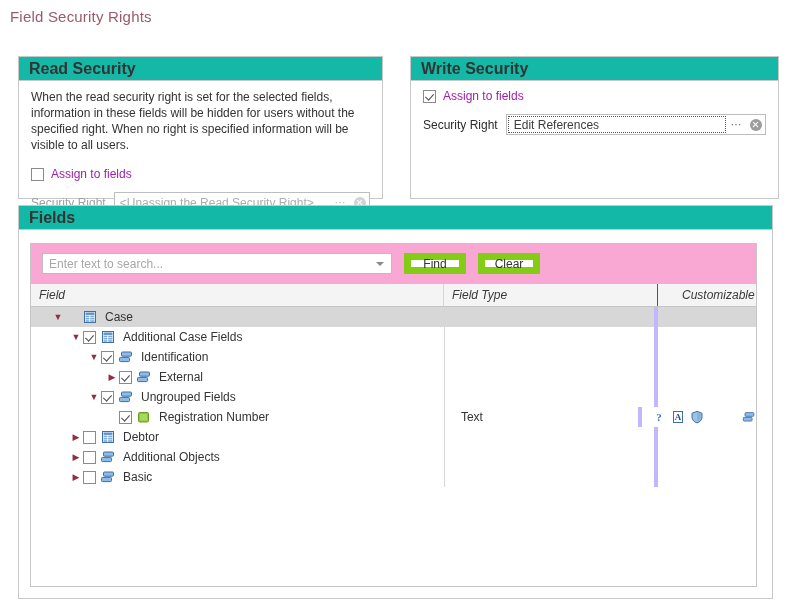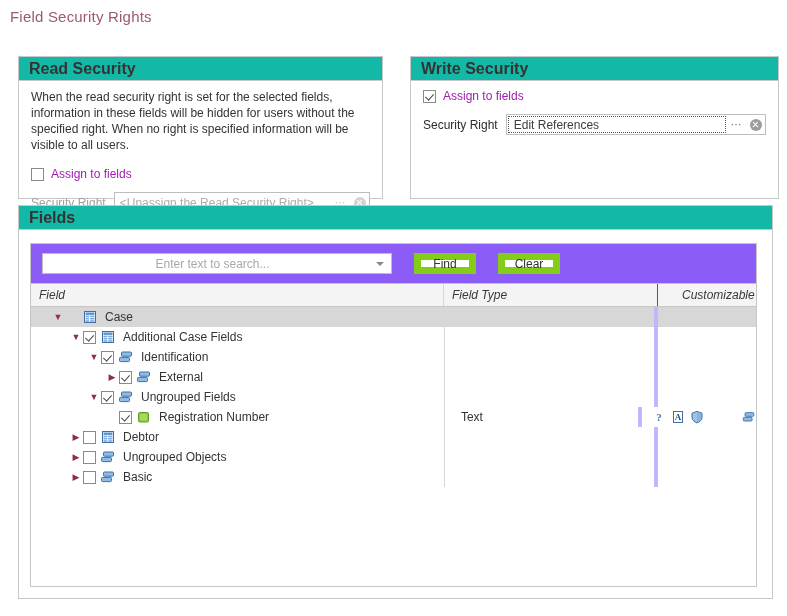--- a/index.html
+++ b/index.html
@@ -122,26 +122,25 @@
   .grid-outer {
     position: absolute;
     left: 30px; top: 243px;
     width: 727px; height: 344px;
     border: 1px solid #c6c6c6;
     background: #ffffff;
     overflow: hidden;
   }
   .search-bar {
     height: 40px;
-    background: #8b5cf6;
+    background: #f9a8d4;
     border-bottom: 1px solid #c6c6c6;
     display: flex; align-items: center;
     padding: 0 11px;
-    gap: 22px;
-    text-align: center;
+    gap: 12px;
   }
   .search-input {
     width: 350px; height: 21px;
     border: 1px solid #bdbdbd;
     background: #ffffff;
     display: flex; align-items: center;
     padding: 0 4px 0 6px;
   }
   .search-ph {
     flex: 1;
@@ -492,21 +491,21 @@
         <div class="cell-field">
           <span class="indent" style="width:38px"></span>
           <span class="twisty">▶</span>
           <span class="tcb"></span>
           <span class="ticon">
             <svg width="16" height="14" viewBox="0 0 16 14">
               <rect x="3.5" y="2" width="10" height="4.2" rx="1" fill="#8fbce6" stroke="#3f6fa8" stroke-width="1"></rect>
               <rect x="1.5" y="7.4" width="10" height="4.2" rx="1" fill="#8fbce6" stroke="#3f6fa8" stroke-width="1"></rect>
             </svg>
           </span>
-          <span class="node-label">Ungrouped Objects</span>
+          <span class="node-label">Additional Objects</span>
         </div>
         <div class="cell-type">
           <span></span>
         </div>
         <div class="cell-cust"></div>
       </div>
       <div class="row">
         <div class="cell-field">
           <span class="indent" style="width:38px"></span>
           <span class="twisty">▶</span>

